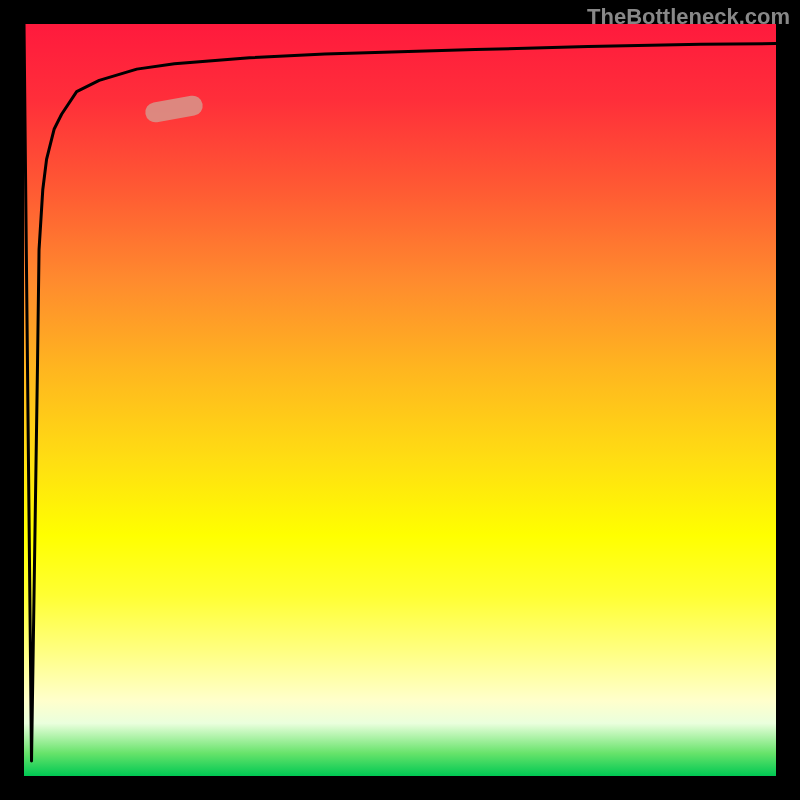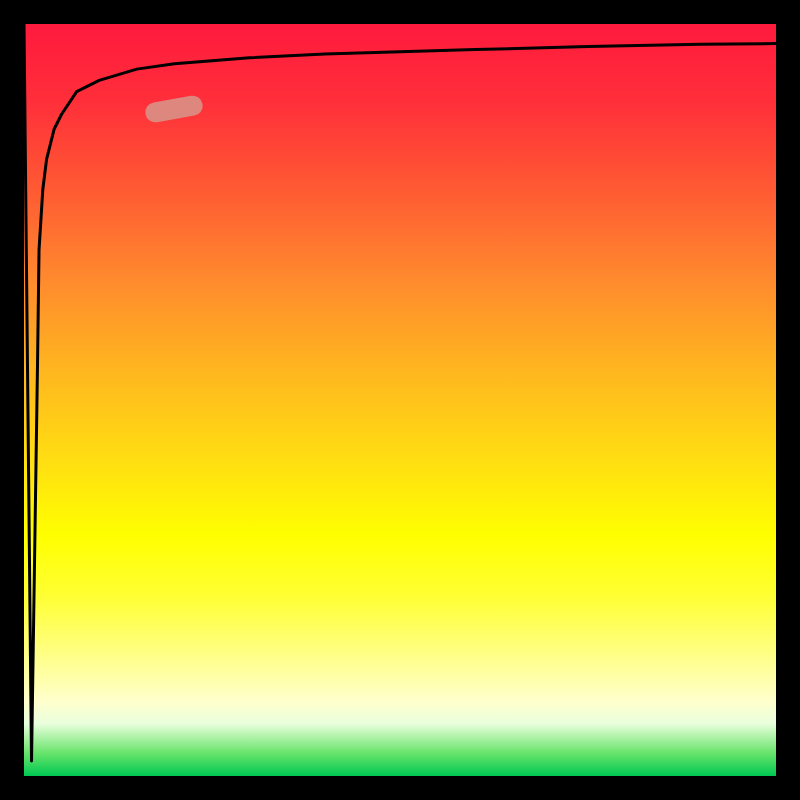--- a/index.html
+++ b/index.html
@@ -116,13 +116,14 @@
   <div class="border-bottom"></div>
   <div class="border-left"></div>
   <div class="border-right"></div>
 
   <svg id="curve" class="curve-svg" viewBox="0 0 752 752" preserveAspectRatio="none">
       <path d="M0.00 0.00 L7.52 736.96 L13.54 338.40 L15.04 225.60 L18.80 165.44 L22.56 135.36 L30.08 105.28 L37.60 90.24 L52.64 67.68 L75.20 56.40 L112.80 45.12 L150.40 39.86 L225.60 33.84 L300.80 30.08 L376.00 27.82 L451.20 25.57 L564.00 22.56 L676.80 20.30 L752.00 19.55" fill="none" stroke="#000" stroke-width="3" stroke-linecap="round" stroke-linejoin="round"></path>
     </svg>
 
   <div id="marker" class="marker" style="left: 145.4px; top: 98.976px; transform: rotate(-10deg);"></div>
 
+  <div class="attribution">TheBottleneck.com</div>
 </div>
 
 </body></html>

